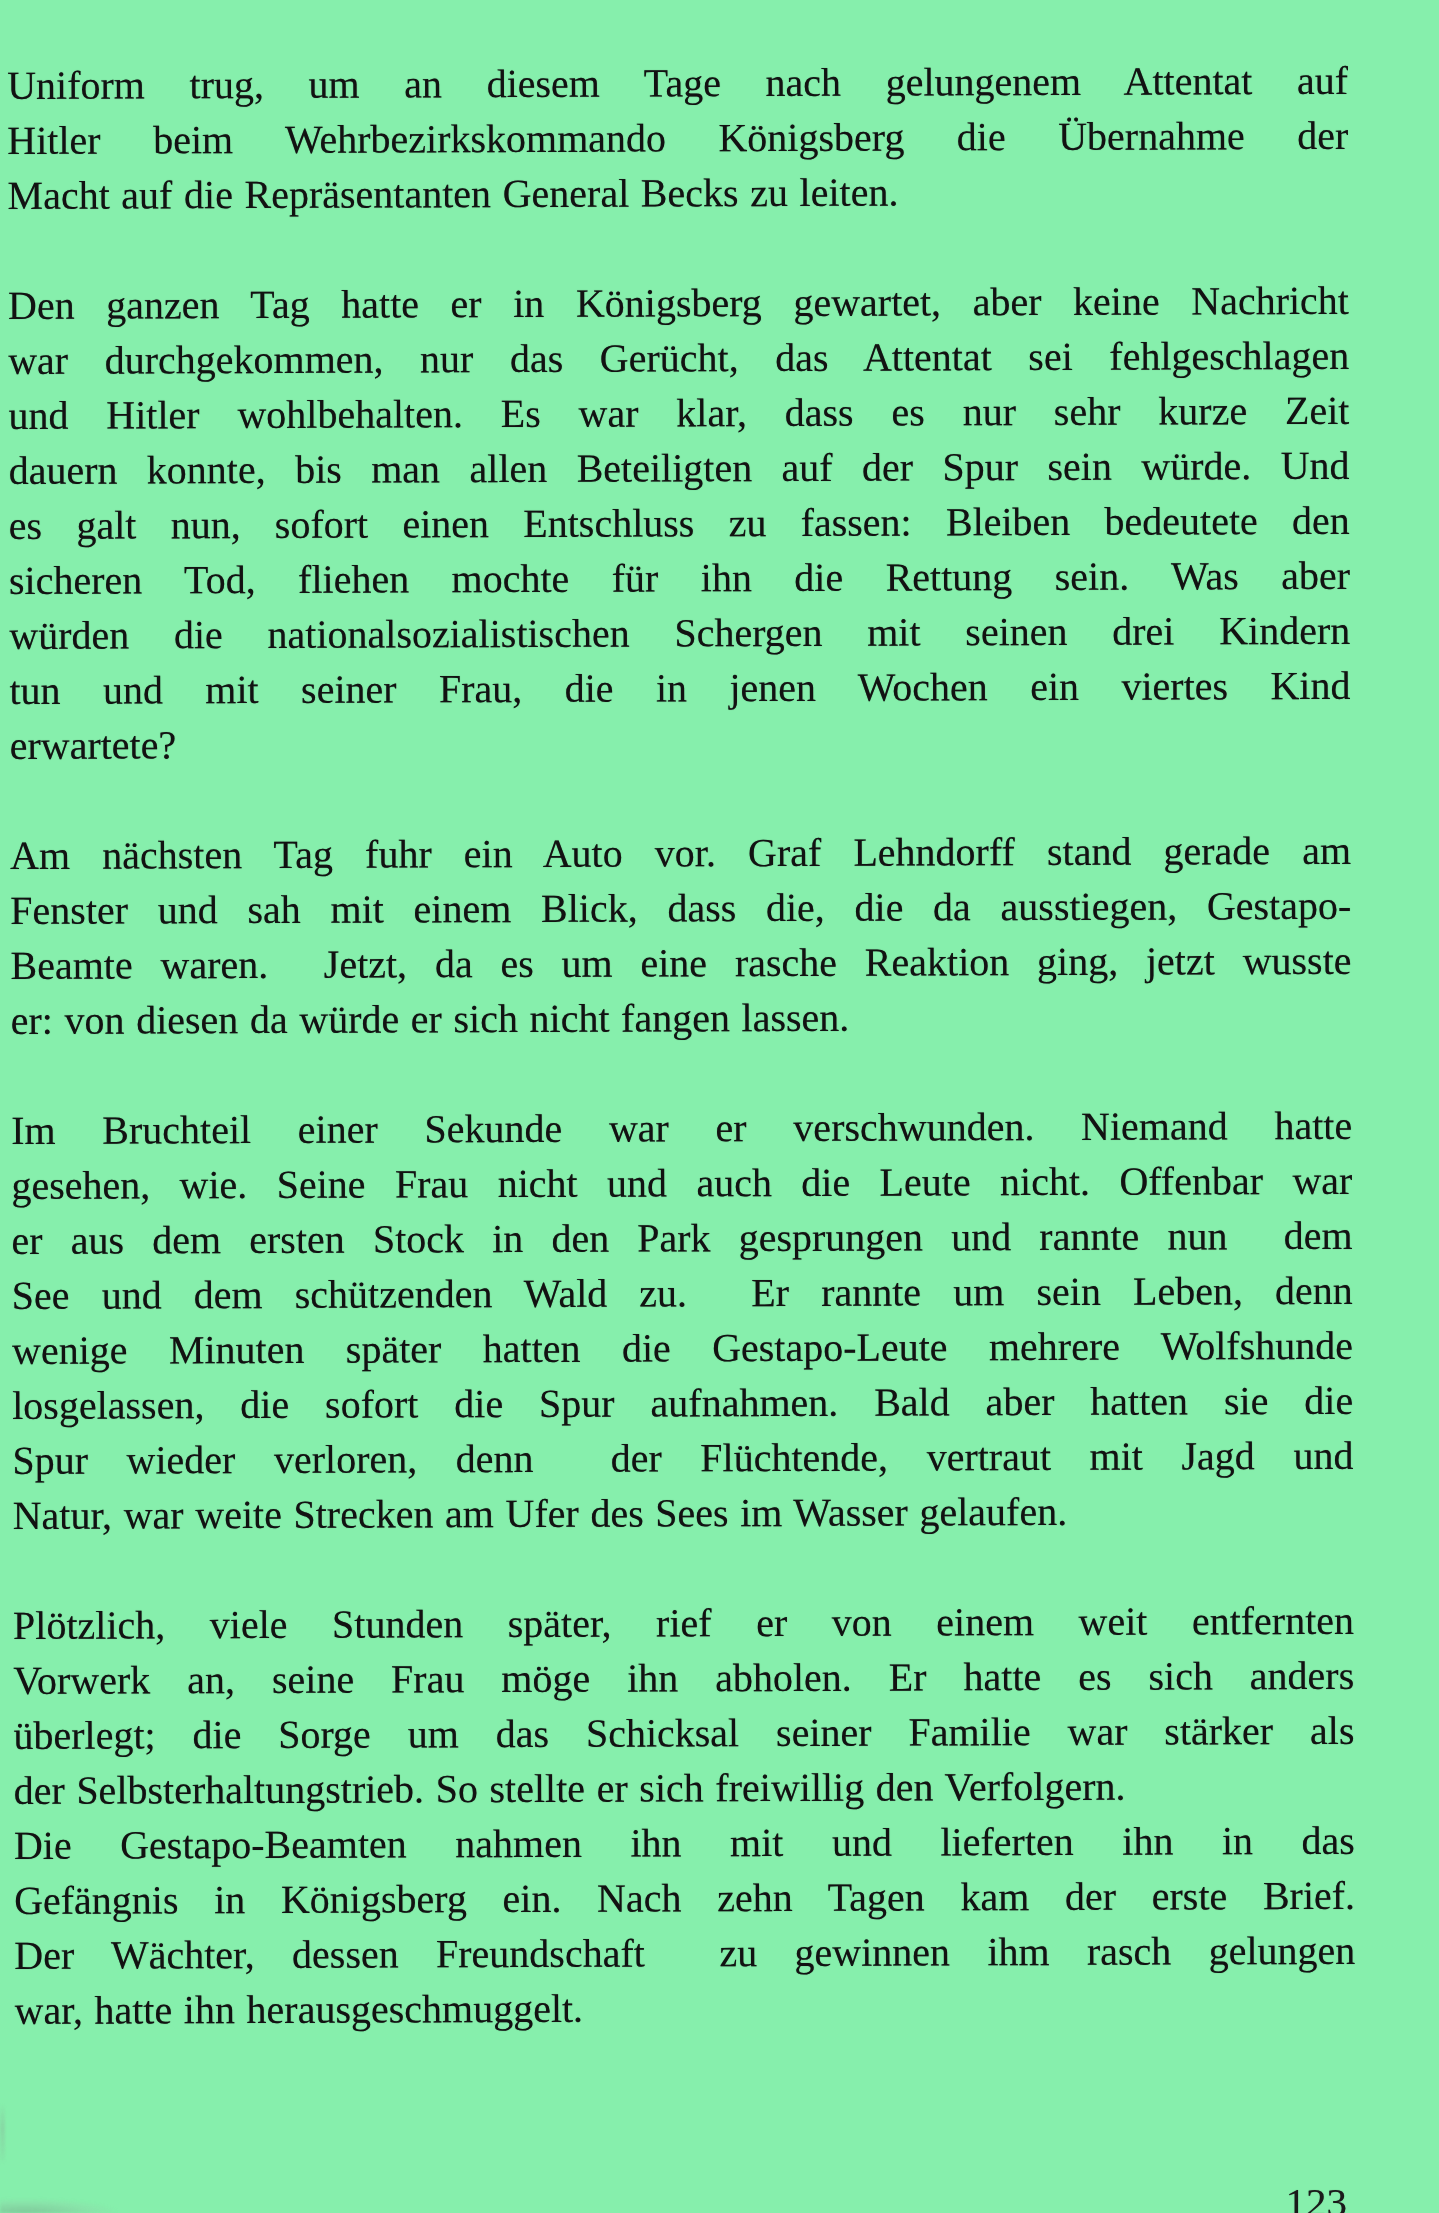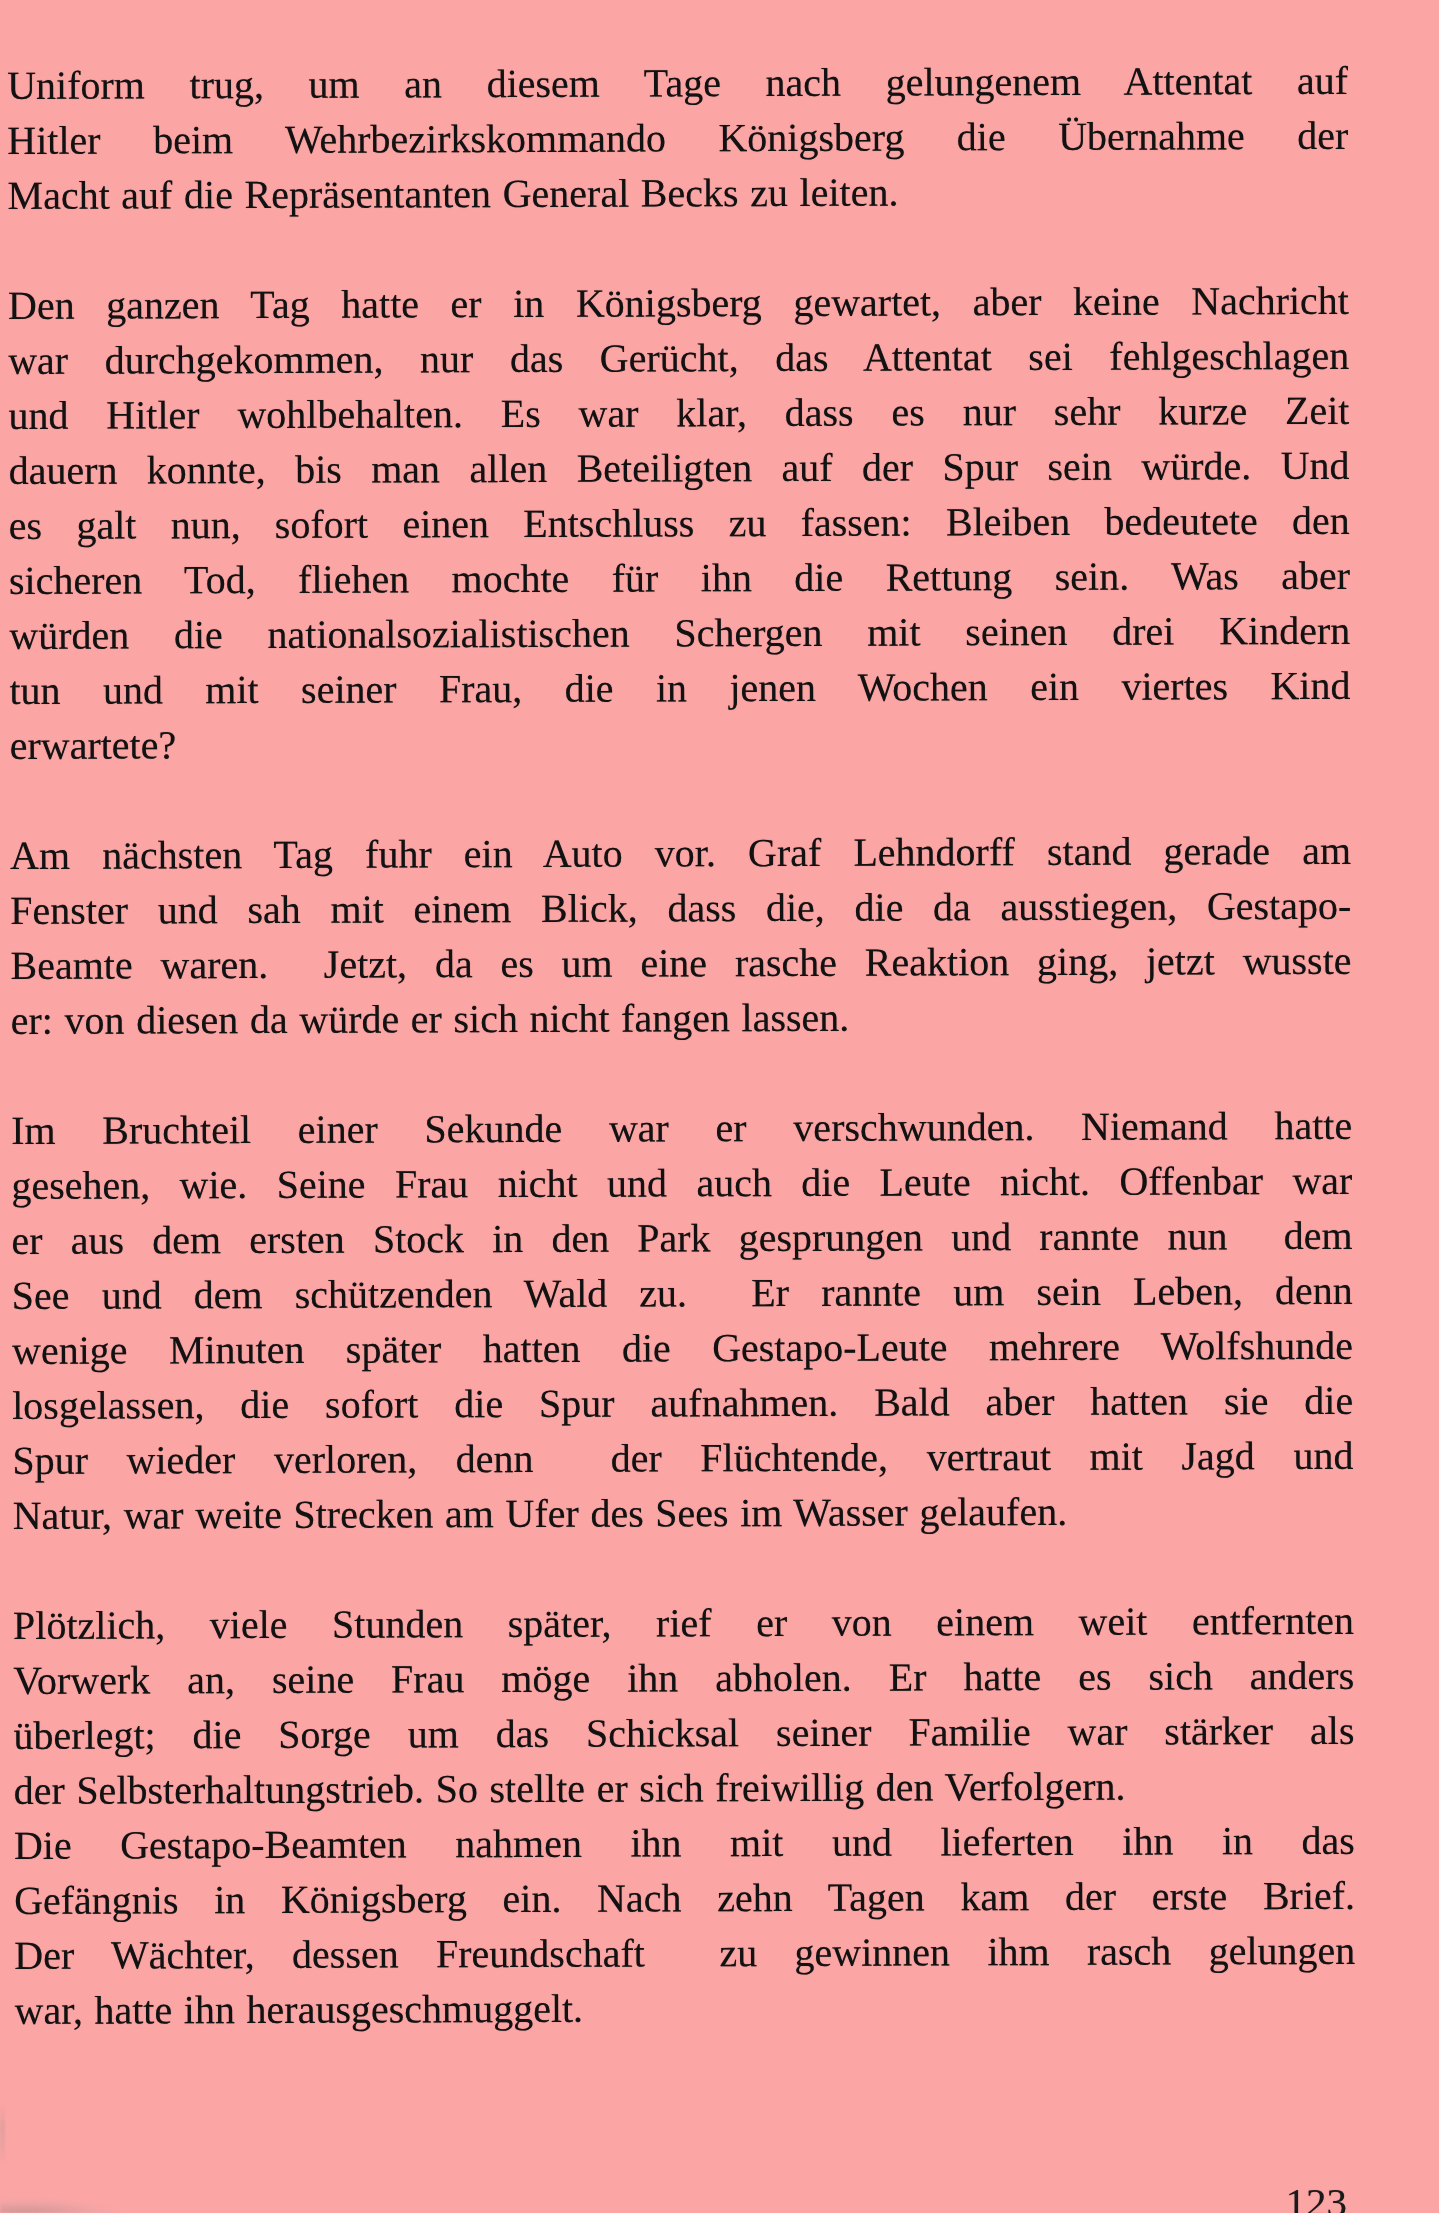--- a/index.html
+++ b/index.html
@@ -7,21 +7,21 @@
     width: 1439px;
     height: 2213px;
     background: #ffffff;
     overflow: hidden;
     position: relative;
     font-family: "Liberation Serif", "DejaVu Serif", serif;
   }
   .page {
     position: absolute;
     inset: 0;
-    background: #fca5a5;
+    background: #86efac;
   }
   .text-block {
     position: absolute;
     left: 7px;
     top: 58px;
     width: 1341px;
     color: #121212;
     font-size: 40px;
     line-height: 55px;
     transform: rotate(-0.22deg);

